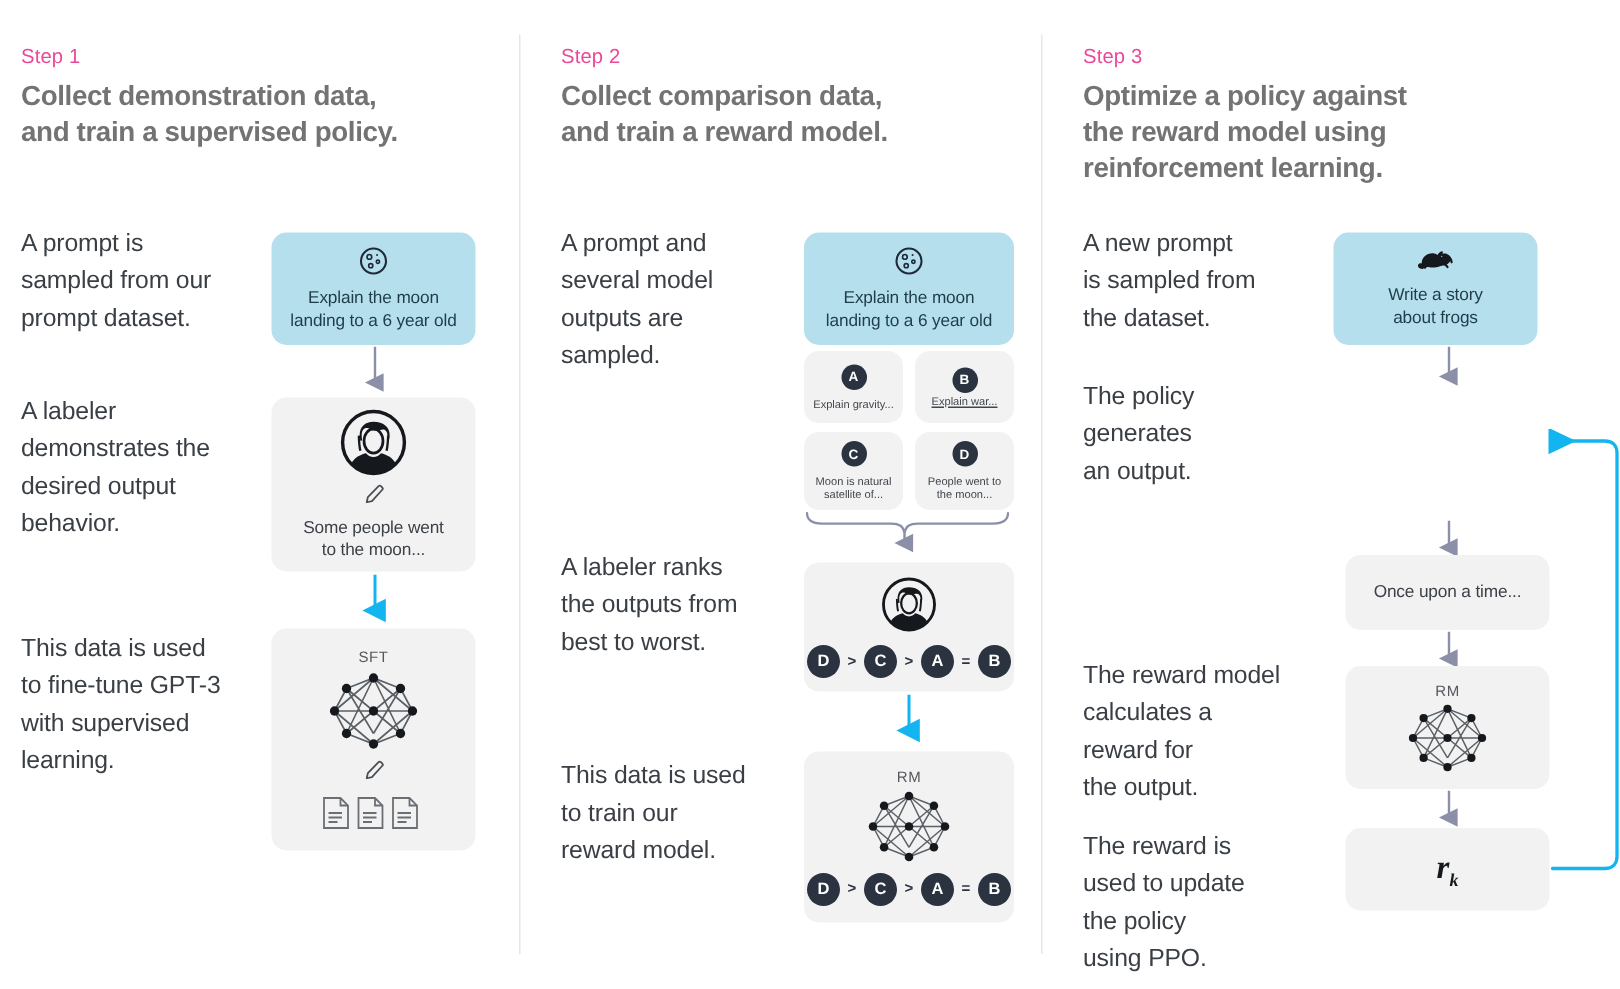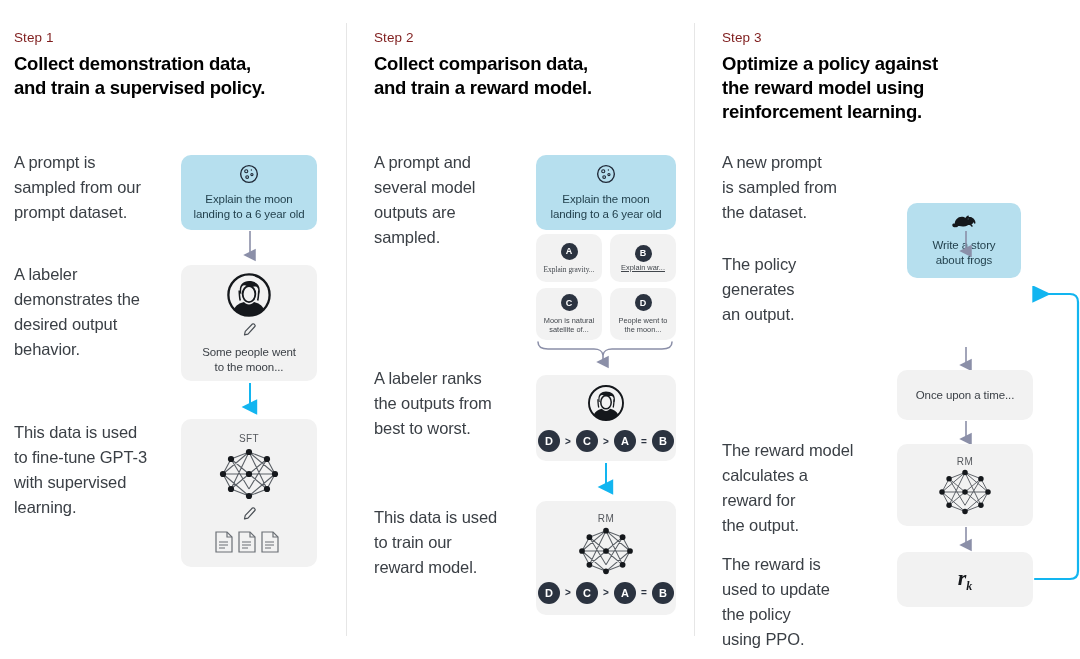--- a/index.html
+++ b/index.html
@@ -24,30 +24,30 @@
     position:absolute;top:23px;width:1px;height:613px;
     background:#e6e6e6;
   }
   #div1{left:346px;}
   #div2{left:694px;}
 
   
   .step-label{
     position:absolute;
     font-size:13.5px;
-    color:#7f1d1d;
+    color:#ec4899;
     letter-spacing:.1px;
     font-weight:400;
   }
   .step-title{
     position:absolute;
     font-size:18.5px;
     font-weight:700;
     line-height:24px;
-    color:#000000;
+    color:#737373;
     letter-spacing:-.25px;
     white-space:pre-line;
   }
 
   
   .copy{
     position:absolute;
     font-size:16.5px;
     line-height:25px;
     color:#3a3f45;
@@ -287,21 +287,21 @@
           <circle cx="10" cy="15.4" r="1.5" fill="none" stroke="#1f2937" stroke-width="1.2"></circle>
           <circle cx="14.6" cy="7.6" r="0.75" fill="#1f2937"></circle>
         </svg>
       </span>
       <div class="card-text blue-text" style="margin-top:7px;">Explain the moon
 landing to a 6 year old</div>
     </div>
 
     <div class="card" style="left:190px;top:234px;width:66px;height:48px;">
       <div class="chip sm">A</div>
-      <div class="mini-text" style="margin-top:5px;font-family:Liberation Serif, serif;">Explain gravity...</div>
+      <div class="mini-text" style="margin-top:5px;">Explain gravity...</div>
     </div>
     <div class="card" style="left:264px;top:234px;width:66px;height:48px;">
       <div class="chip sm">B</div>
       <div class="mini-text" style="margin-top:1px;text-decoration:underline;">Explain war...</div>
     </div>
     <div class="card" style="left:190px;top:288px;width:66px;height:52px;">
       <div class="chip sm">C</div>
       <div class="mini-text" style="margin-top:5px;">Moon is natural
 satellite of...</div>
     </div>
@@ -401,21 +401,21 @@
 an output.</div>
     <div class="copy" style="left:28px;top:438px;width:180px;">The reward model
 calculates a
 reward for
 the output.</div>
     <div class="copy" style="left:28px;top:552px;width:175px;">The reward is
 used to update
 the policy
 using PPO.</div>
 
-    <div class="card blue" style="left:213px;top:155px;width:114px;height:75px;margin-top:48px;">
+    <div class="card blue" style="left:195px;top:155px;width:136px;height:75px;">
       <span class="svg-wrap">
         <svg width="26" height="18" viewBox="0 0 32 22">
           <path d="M5.5 17.5c-2 0-3.4-.7-3.8-1.9-.4-1.2.3-2.3 1.4-2.7.5-.2 1.1-.1 1.5.2.1-2 .7-4 2.1-5.5C8.6 5.4 11.3 4.4 14 4.6c1.4.1 2.6.6 3.6 1.4.8-1.3 1.9-2.4 3.3-3 .5-.2 1.1.1 1.2.6.1.4-.1.8-.4 1-.1.1-.3.2-.4.3.9-.2 1.9-.2 2.8 0 1.8.4 3.4 1.5 4.5 3 .9 1.2 1.5 2.7 1.5 4.2 0 .5-.4.9-.9.9s-.9-.4-.9-.9c0-.4-.1-.8-.2-1.2-.6 1.3-1.7 2.3-3 2.9.7.5 1.3 1.2 1.6 2 .2.5-.1 1-.6 1.1-.4.1-.9-.1-1.1-.5-.4-.9-1.2-1.5-2.2-1.7-.8-.2-1.6 0-2.3.4-.1 0-.1.1-.2.1-1.5.7-3.2 1.1-4.9 1.2-1.8.1-3.6-.1-5.3-.5-.3-.1-.6-.1-.9 0-.5.2-.9.5-1.1 1-.2.4-.6.6-1 .5-.2-.1-.5-.3-.6-.4z" fill="#15181c"></path>
           <circle cx="21.3" cy="7.6" r="1.9" fill="#15181c"></circle>
           <circle cx="21.1" cy="7.2" r="0.55" fill="#b6dfee"></circle>
         </svg>
       </span>
       <div class="card-text blue-text" style="margin-top:7px;">Write a story
 about frogs</div>
     </div>

